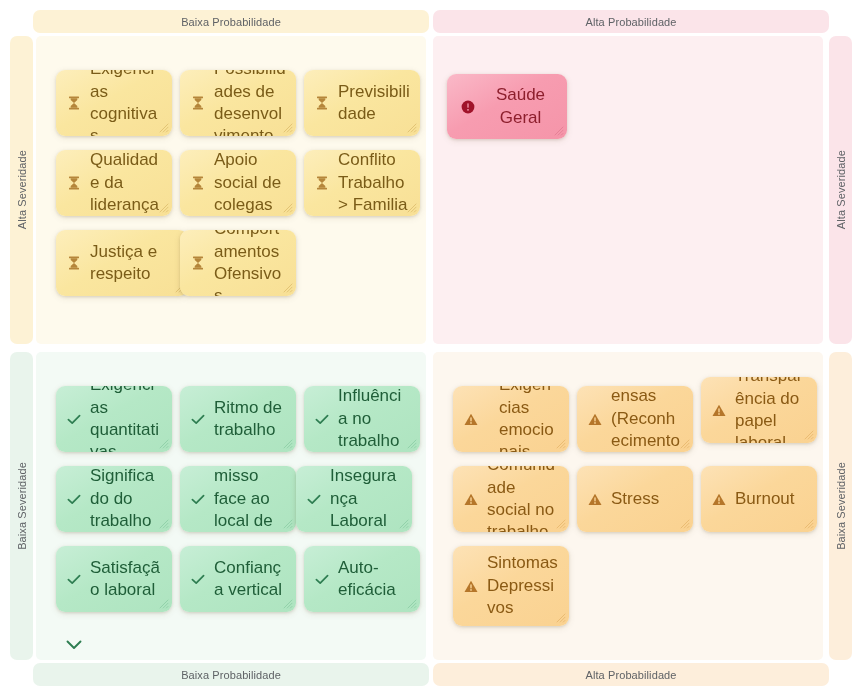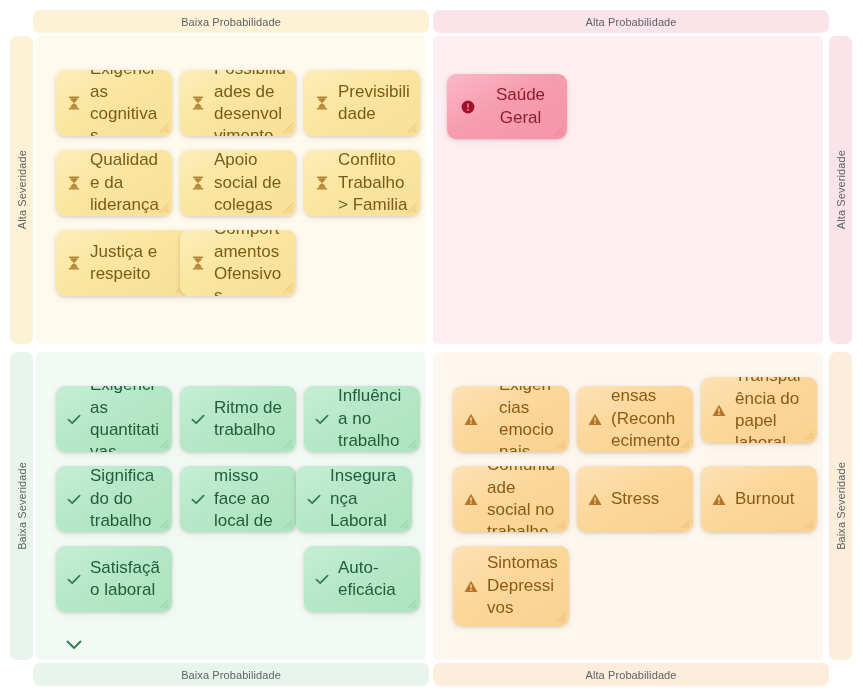--- a/index.html
+++ b/index.html
@@ -338,20 +338,31 @@
         <span class="ico">
           <svg width="14" height="11" viewBox="0 0 14 11">
             <path d="M1.4 5.6 L5.2 9.2 L12.6 1.6" fill="none" stroke="#2e7d51" stroke-width="1.7" stroke-linecap="round" stroke-linejoin="round"></path>
           </svg>
         </span>
         <span class="lbl">Satisfação laboral</span>
         <svg class="grip" width="11" height="11" viewBox="0 0 11 11">
           <path d="M10 2 L2 10 M10 5.2 L5.2 10 M10 8.4 L8.4 10" stroke-width="1" fill="none" stroke-linecap="round"></path>
         </svg>
       </div>
+      <div class="card green" style="left: 144px; top: 194px; width: 116px; height: 66px;">
+        <span class="ico">
+          <svg width="14" height="11" viewBox="0 0 14 11">
+            <path d="M1.4 5.6 L5.2 9.2 L12.6 1.6" fill="none" stroke="#2e7d51" stroke-width="1.7" stroke-linecap="round" stroke-linejoin="round"></path>
+          </svg>
+        </span>
+        <span class="lbl">Confiança vertical</span>
+        <svg class="grip" width="11" height="11" viewBox="0 0 11 11">
+          <path d="M10 2 L2 10 M10 5.2 L5.2 10 M10 8.4 L8.4 10" stroke-width="1" fill="none" stroke-linecap="round"></path>
+        </svg>
+      </div>
       <div class="card green" style="left: 268px; top: 194px; width: 116px; height: 66px;">
         <span class="ico">
           <svg width="14" height="11" viewBox="0 0 14 11">
             <path d="M1.4 5.6 L5.2 9.2 L12.6 1.6" fill="none" stroke="#2e7d51" stroke-width="1.7" stroke-linecap="round" stroke-linejoin="round"></path>
           </svg>
         </span>
         <span class="lbl">Auto-eficácia</span>
         <svg class="grip" width="11" height="11" viewBox="0 0 11 11">
           <path d="M10 2 L2 10 M10 5.2 L5.2 10 M10 8.4 L8.4 10" stroke-width="1" fill="none" stroke-linecap="round"></path>
         </svg>

